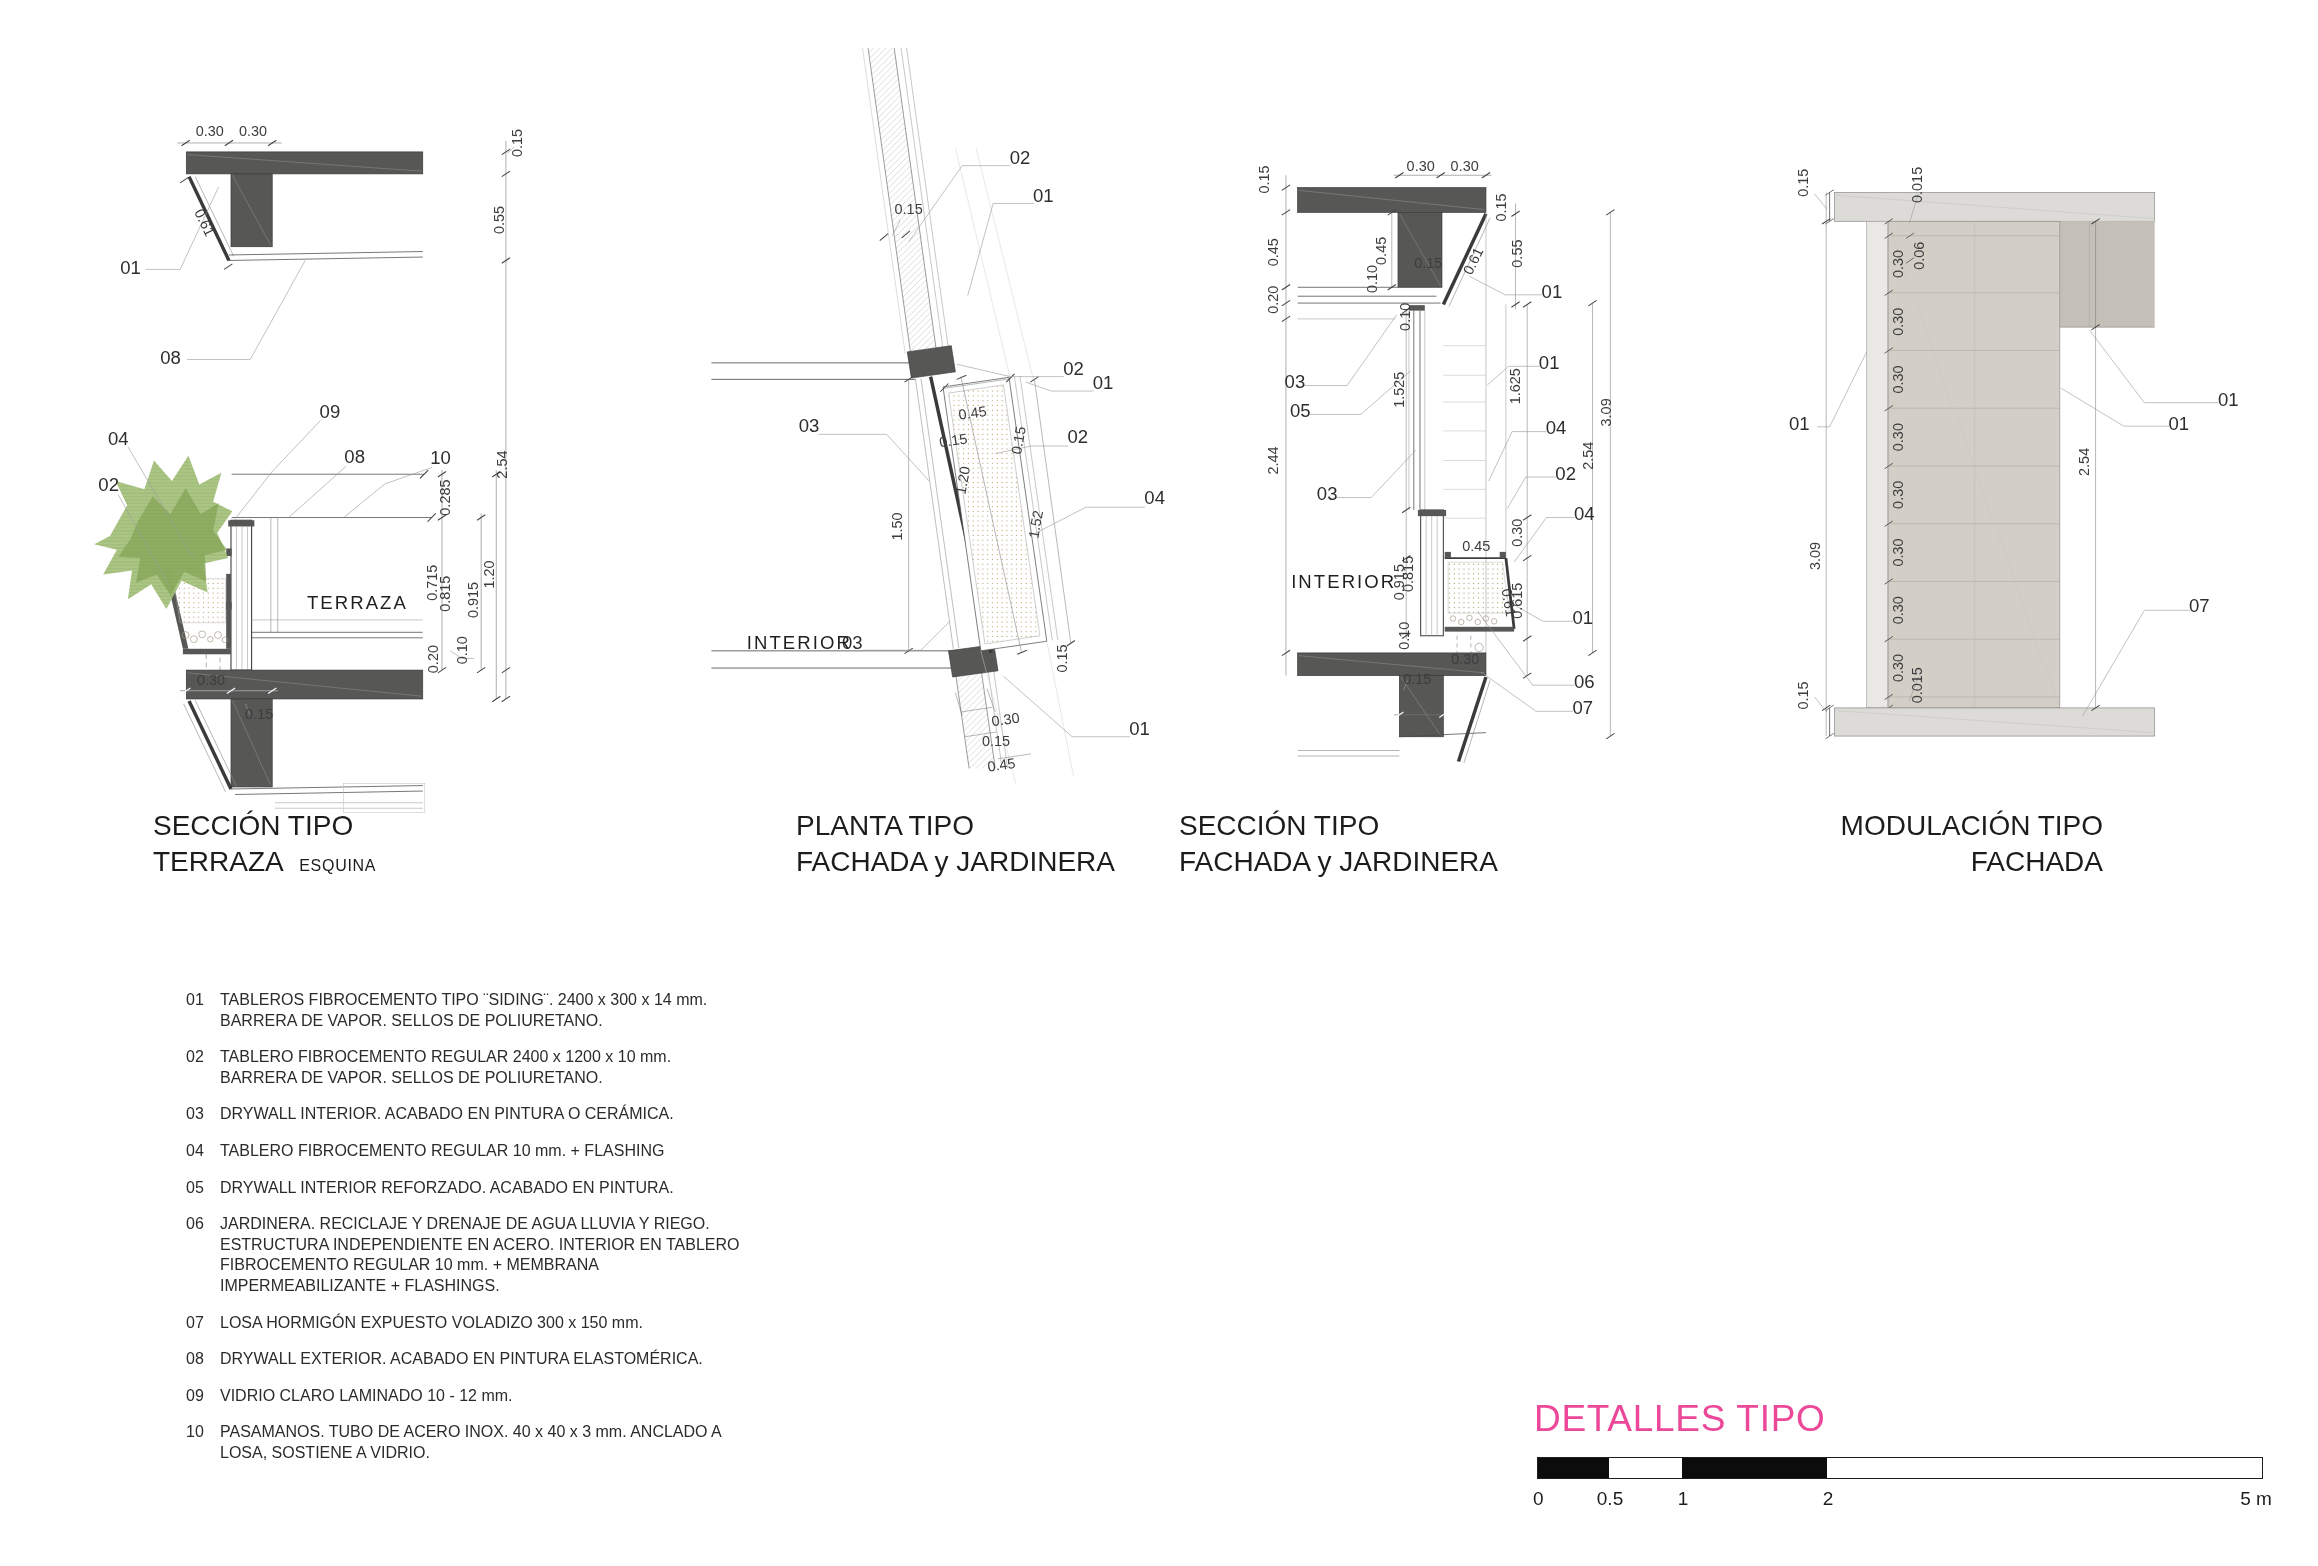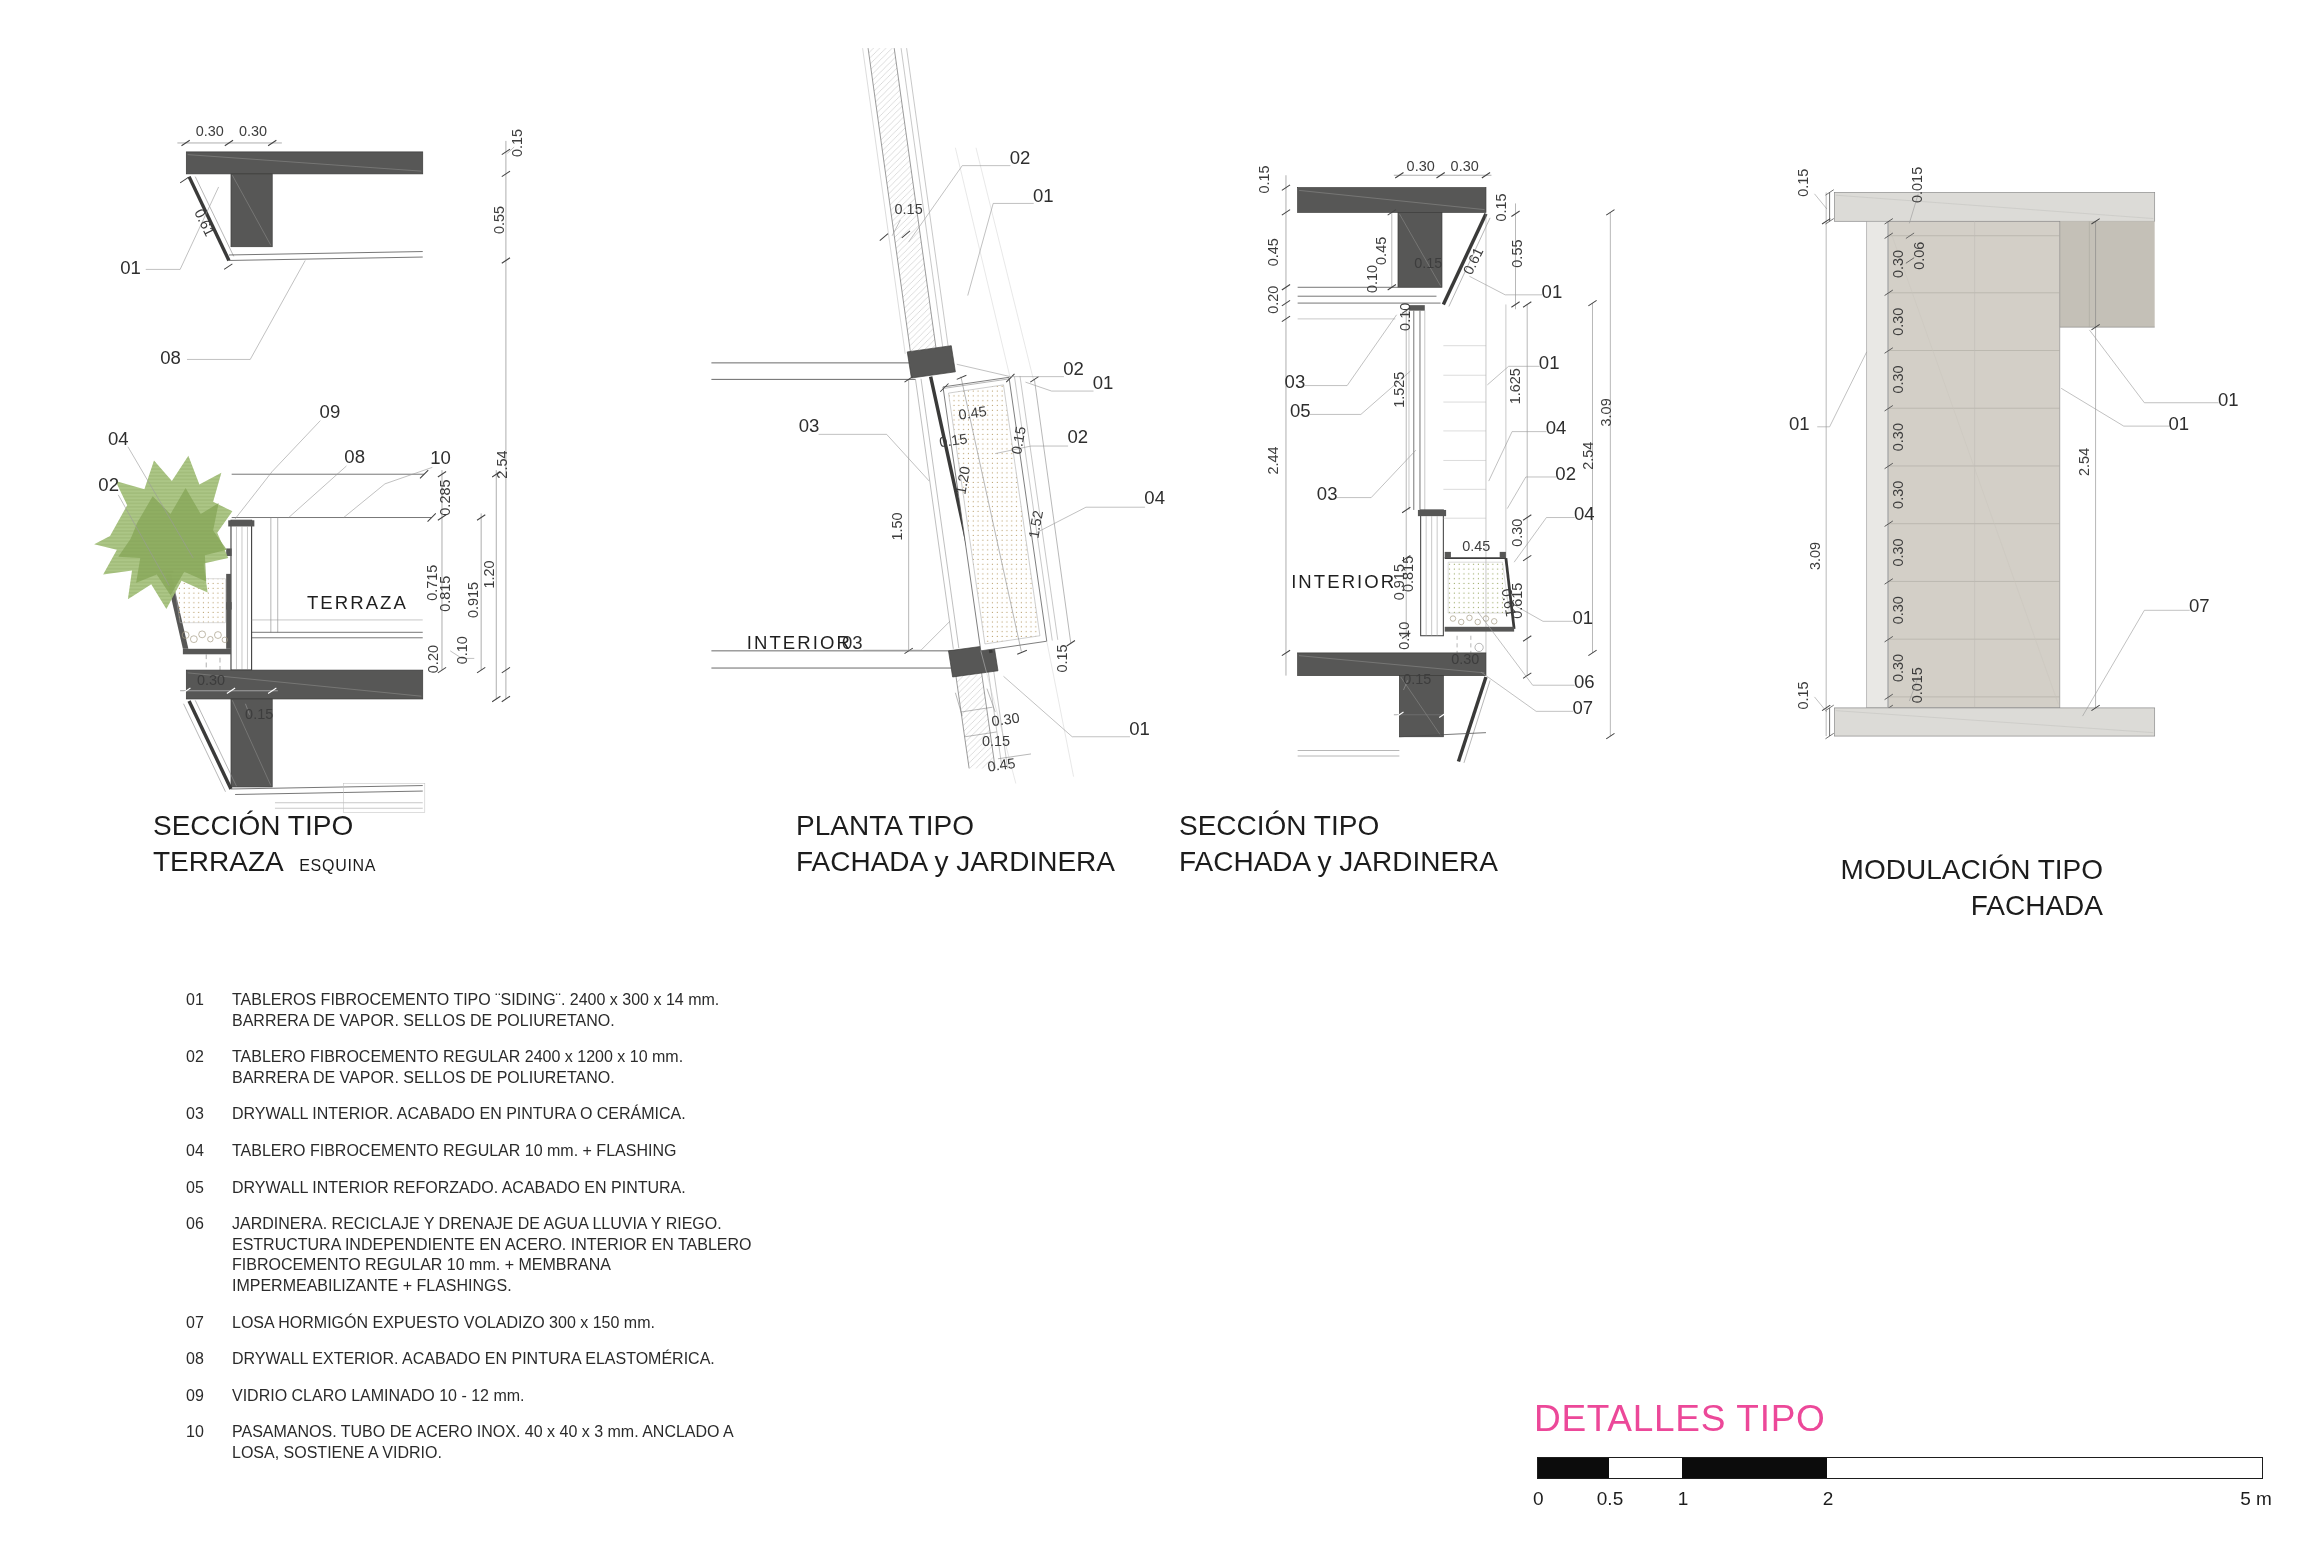--- a/index.html
+++ b/index.html
@@ -14,21 +14,21 @@
   .ann-room { font-size:27px; fill:#1f1f1f; letter-spacing:3px; }
 
   .title { position:absolute; color:#1c1c1c; text-align:left; line-height:1.3; font-size:28px; }
   .title.right { text-align:right; }
   .title .small { font-size:16px; letter-spacing:0.7px; }
 
   .notes { position:absolute; left:186px; top:990px; width:673px; color:#2b2b2b;
            font-size:16px; line-height:20.6px; }
   .note  { display:flex; margin-bottom:16px; }
   .note-num  { width:34px; flex:none; }
-  .note-text { white-space:pre-line;margin-left:12px; }
+  .note-text { white-space:pre-line; }
 
   .footer-title { position:absolute; left:1534px; top:1398px; font-size:37px; color:#ec4899; letter-spacing:0.7px; }
   .scalebar { position:absolute; left:1537px; top:1457px; width:726px; height:22px;
               border:1.4px solid #1d1d1d; display:flex; background:#fff; }
   .sb { height:100%; flex:none; }
   .sb-black { background:#0c0c0c; }
   .sb-white { background:#ffffff; }
   .sb-labels { position:absolute; left:1537px; top:1488px; width:770px; height:27.5px;
                font-size:19px; color:#1d1d1d; }
   .sb-labels span { position:absolute; transform:translateX(-50%); white-space:nowrap; }
@@ -447,21 +447,21 @@
   </div>
 </div>
 <div class="title" style="left:796px;top:808px;width:344px;">
   <div>PLANTA TIPO</div>
   <div>FACHADA y JARDINERA</div>
 </div>
 <div class="title" style="left:1179px;top:808px;width:344px;">
   <div>SECCIÓN TIPO</div>
   <div>FACHADA y JARDINERA</div>
 </div>
-<div class="title right" style="left:1792px;top:808px;width:311px;margin-top:44px;">
+<div class="title right" style="left:1792px;top:808px;width:311px;">
   <div>MODULACIÓN TIPO</div>
   <div>FACHADA</div>
 </div>
 
 <div class="notes" id="notes">
     <div class="note">
       <span class="note-num">01</span>
       <div class="note-text">TABLEROS FIBROCEMENTO TIPO ¨SIDING¨. 2400 x 300 x 14 mm.
 BARRERA DE VAPOR. SELLOS DE POLIURETANO.</div>
     </div>

